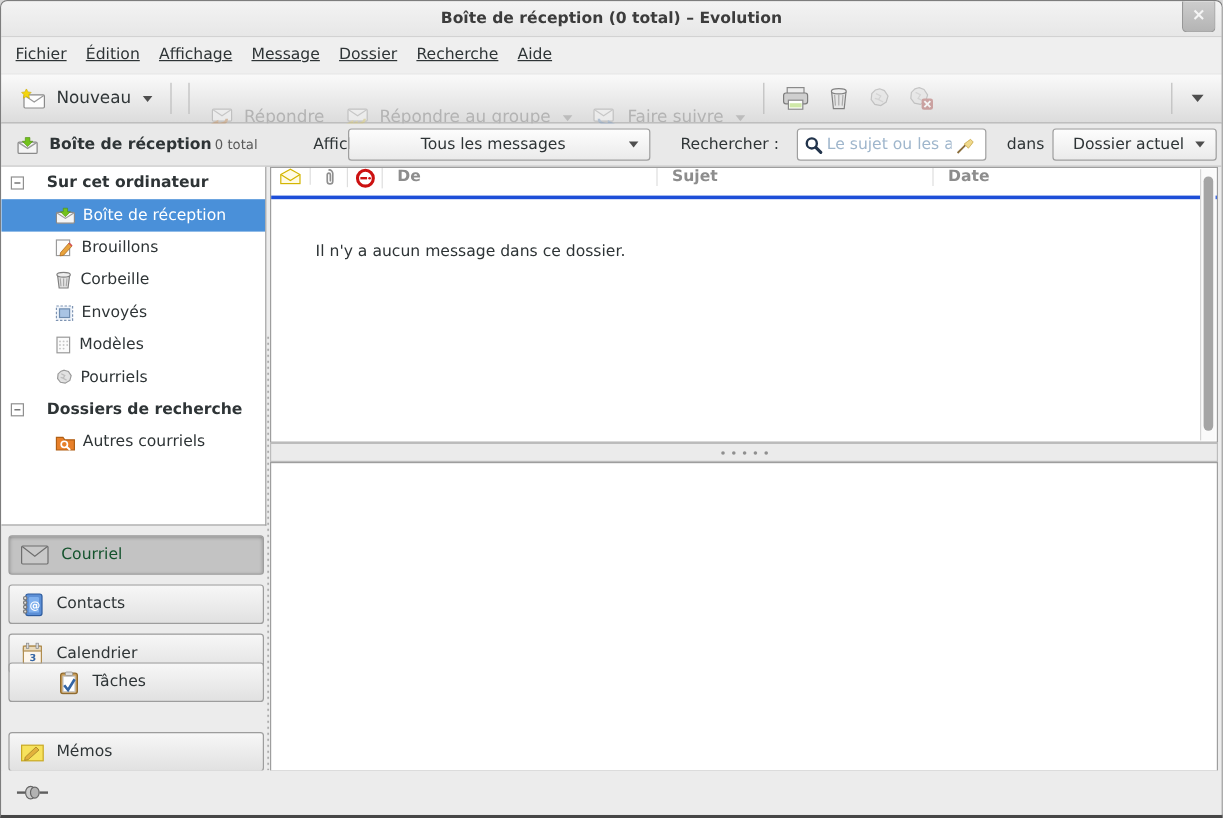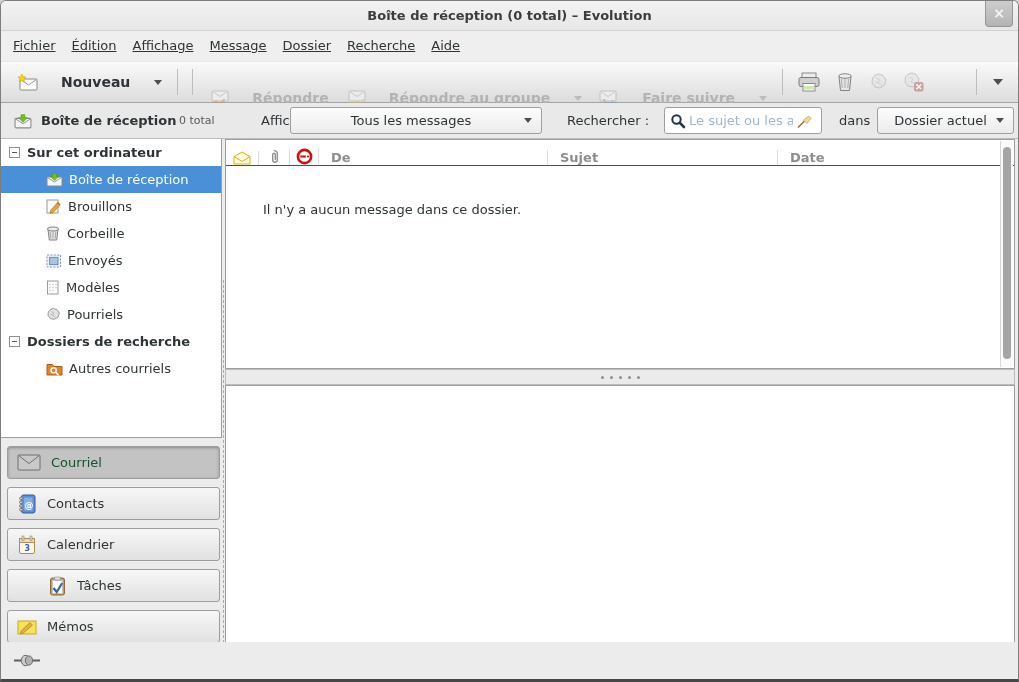--- a/index.html
+++ b/index.html
@@ -33,21 +33,21 @@
     background:#efefef; display:flex; align-items:center; padding:0 4px;text-decoration:underline;
   }
   .menu-item { padding:0 8px; line-height:30px; }
   
   .toolbar {
     position:absolute; left:0; top:60px; right:0; height:42px;
     background: linear-gradient(#fafafa, #dcdcdc);
     border-top:1px solid #e9e9e9; border-bottom:1px solid #a5a5a5;
     display:flex; align-items:center; padding:0 8px; font-size:14px;
   }
-  .tbtn { display:flex; align-items:center; gap:22px; padding:5px 8px; border-radius:3px; white-space:nowrap;font-weight:bold; }
+  .tbtn { display:flex; align-items:center; gap:8px; padding:5px 8px; border-radius:3px; white-space:nowrap; }
   .tbtn.disabled { color:#b3b3b3;margin-top:32px; }
   .tbtn.disabled svg { opacity:.45; filter:grayscale(35%); }
   .ticon { display:flex; align-items:center; justify-content:center; padding:5px 7px; }
   .ticon.disabled svg { opacity:.5; filter:grayscale(40%); }
   .tsep { width:1px; height:26px; background:#bdbdbd; margin:0 7px; flex:none; }
   .chev { width:0; height:0; border-left:4px solid transparent; border-right:4px solid transparent; border-top:5px solid #4e4e4e; margin-left:2px; }
   .chev.dis { border-top-color:#bcbcbc; }
   .tb-overflow { margin-left:auto; display:flex; align-items:center; }
   
   .filterbar {
@@ -71,41 +71,41 @@
   .content { position:absolute; left:0; top:138px; right:0; bottom:37px; background:#ececec; }
   
   .tree {
     position:absolute; left:0; top:0; width:221px; height:299px;
     background:#fff; border-right:1px solid #9e9e9e; border-bottom:1px solid #9e9e9e;
     overflow:hidden;
   }
   .trow { height:27px; display:flex; align-items:center; }
   .trow .exp { width:11px; height:11px; border:1px solid #8f8f8f; background:#fff; margin:0 7px 0 8px; position:relative; flex:none; }
   .trow .exp::after { content:""; position:absolute; left:2px; top:4px; width:5px; height:1px; background:#555; }
-  .trow.group { font-weight:bold; }
+  .trow.group { font-weight:bold;gap:12px; }
   .trow.child { padding-left:45px; gap:6px; }
   .trow.selected { background:#4a90d9; color:#fff; }
   .tree-icon { display:flex; flex:none; }
   
   .switch-btn {
     position:absolute; left:6px; width:213px; height:33px;
     border:1px solid #9d9d9d; border-radius:3px;
     background: linear-gradient(#f7f7f7, #e1e1e1);
     display:flex; align-items:center; gap:10px; padding-left:9px;
   }
   .switch-btn.active {
     background:#c3c3c3; box-shadow: inset 0 1px 3px rgba(0,0,0,.3);
     color:#14532d;
   }
   
   .list-pane {
     position:absolute; left:224px; right:3px; top:0; height:230px;
     background:#fff; border:1px solid #9e9e9e;
   }
-  .list-header { display:flex; height:26px; border-bottom:1px solid #1d4ed8; align-items:flex-end; color:#8d8d8d; font-weight:bold; }
+  .list-header { display:flex; height:26px; border-bottom:3px solid #1d4ed8; align-items:flex-start; color:#8d8d8d; font-weight:bold; }
   .hc { display:flex; align-items:center; border-right:1px solid #dedede; }
   .hc.icon-col { justify-content:center; }
   .hc.text-col { padding-left:12px; }
   .list-scrollbar { position:absolute; top:1px; right:1px; bottom:1px; width:13px; background:#fafafa; border-left:1px solid #d5d5d5; }
   .list-thumb { position:absolute; top:6px; left:2px; right:2px; bottom:8px; background:#a5a5a5; border-radius:5px; }
   .empty-text { position:absolute; left:37px; top:62px; color:#2e3436; }
   
   .splitter {
     position:absolute; left:224px; right:3px; top:230px; height:16px;
     background:#ebebeb; border:1px solid #bcbcbc;
@@ -387,21 +387,21 @@
         <svg width="20" height="20" viewBox="0 0 20 20">
           <rect x="2.5" y="3.5" width="15" height="15" rx="1.5" fill="#fdf6ec" stroke="#b08d4f"></rect>
           <rect x="2.5" y="3.5" width="15" height="4" fill="#e9dabc" stroke="#b08d4f"></rect>
           <rect x="5" y="1" width="2" height="4.5" fill="#d8d8d8" stroke="#8a8a8a" stroke-width=".6"></rect>
           <rect x="13" y="1" width="2" height="4.5" fill="#d8d8d8" stroke="#8a8a8a" stroke-width=".6"></rect>
           <text x="7.5" y="15.5" font-size="8" fill="#3465a4" font-weight="bold">3</text>
         </svg>
       </span>
       <span>Calendrier</span>
     </div>
-    <div class="switch-btn" style="top:430px;padding-left:40px;">
+    <div class="switch-btn" style="top:413px;padding-left:40px;">
       <span class="tree-icon">
         <svg width="19" height="20" viewBox="0 0 19 20">
           <rect x="2.5" y="2" width="14" height="17" rx="2" fill="#c89b54" stroke="#8f6a2f"></rect>
           <rect x="4.5" y="4.5" width="10" height="13" fill="#fff" stroke="#c5c5c5"></rect>
           <rect x="6.5" y="1" width="6" height="3" rx="1" fill="#dedede" stroke="#8a8a8a" stroke-width=".6"></rect>
           <path d="M5.5,12 l3.2,4 5.5,-9" stroke="#3465a4" stroke-width="2.2" fill="none"></path>
         </svg>
       </span>
       <span>Tâches</span>
     </div>

